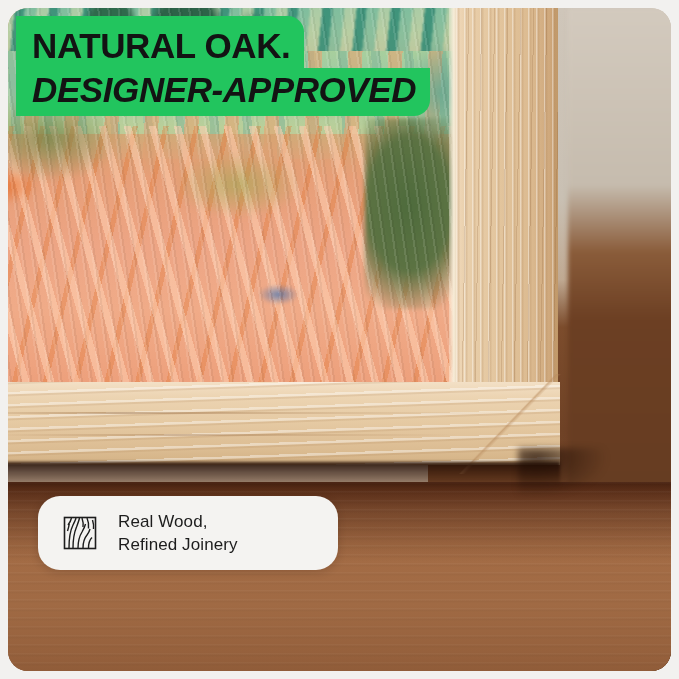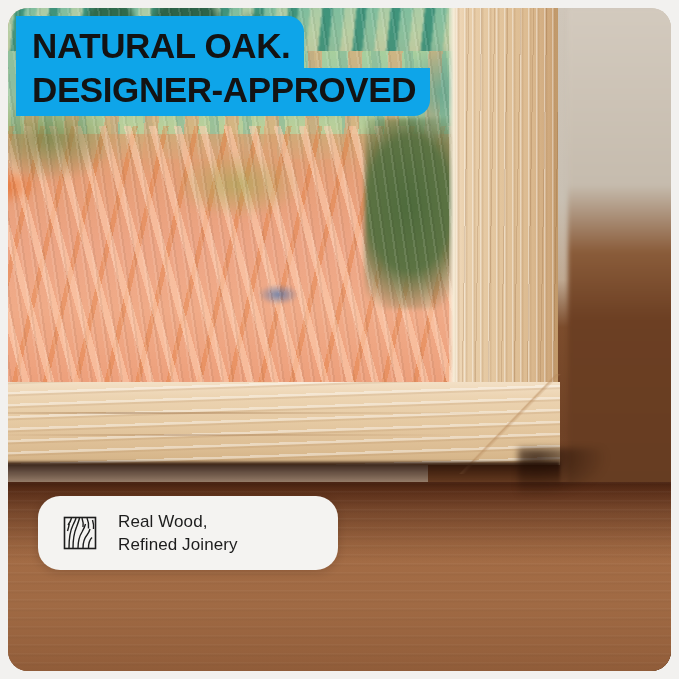--- a/index.html
+++ b/index.html
@@ -257,32 +257,32 @@
   }
 
   
   .headline{
     position:absolute;
     left:8px;top:8px;
     width:470px;
   }
   .hl-row{ display:flex; }
   .hl-panel{
-    background:#0ea5e9;
+    background:#22c55e;
     color:#131313;
     font-weight:700;
     font-size:35px;
     line-height:44px;
     letter-spacing:-0.4px;
     white-space:nowrap;
     padding:8px 14px 4px 16px;
     border-radius:0 16px 16px 0;
   }
   .hl-panel.line1{ padding-bottom:0; border-bottom-right-radius:0; }
-  .hl-panel.line2{ padding-top:0; border-top-right-radius:0; margin-top:0; }
+  .hl-panel.line2{ padding-top:0; border-top-right-radius:0; margin-top:0;font-style:italic; }
 
   
   .badges{
     position:absolute;
     left:30px;top:488px;
     display:flex;
     flex-direction:row;
     gap:13px;
   }
   .badge{

